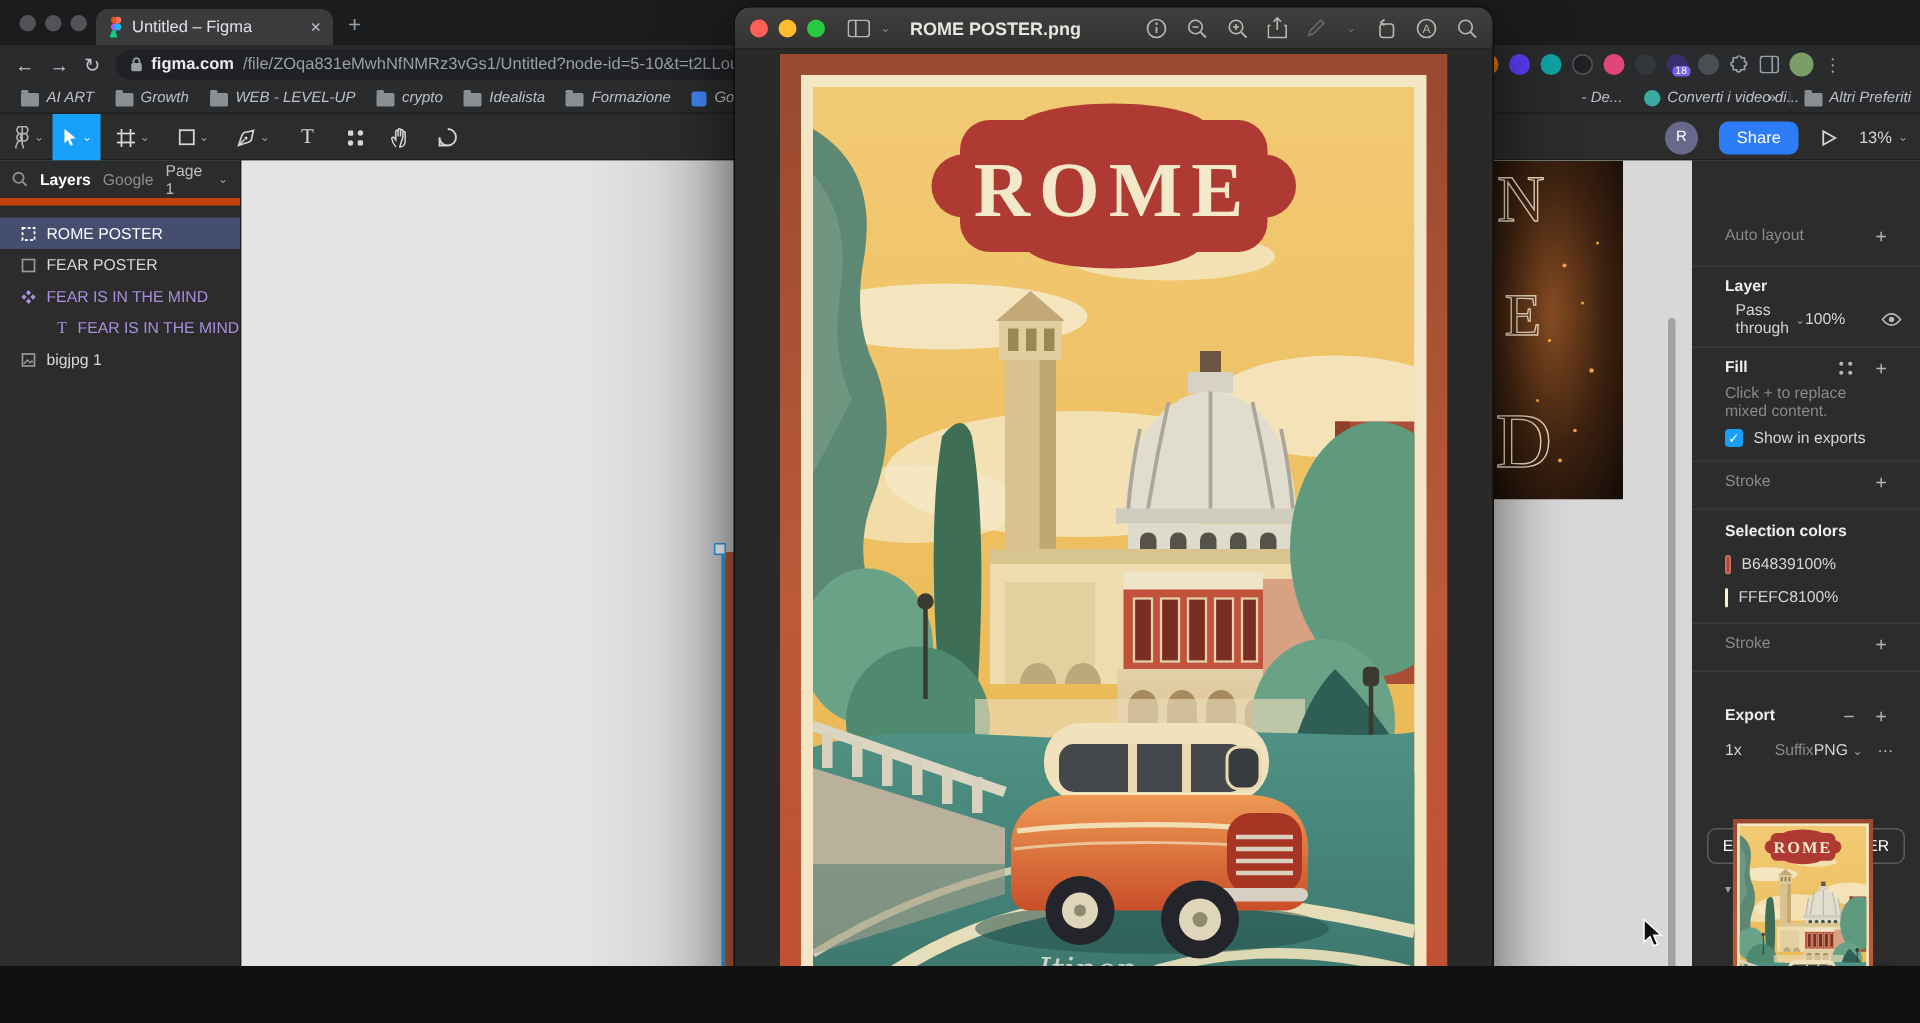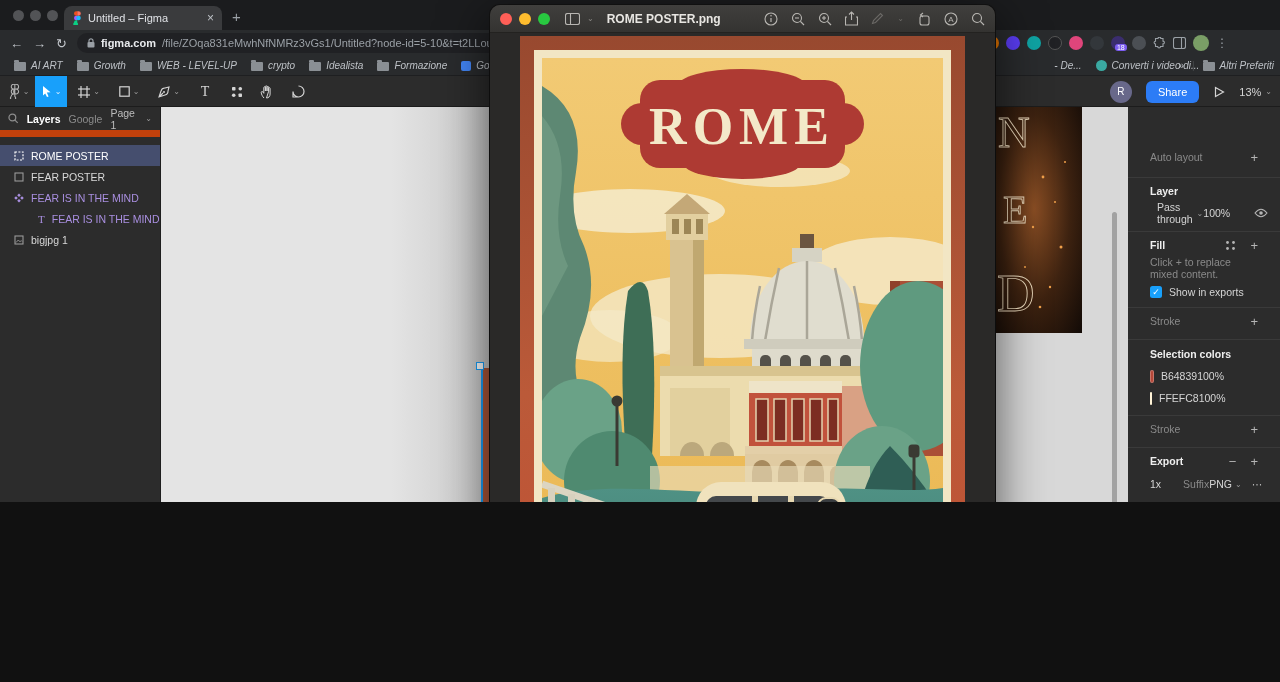--- a/index.html
+++ b/index.html
@@ -1,18 +1,18 @@
 <!DOCTYPE html>
 <html><head>
 <meta charset="utf-8">
 <style>
   * { margin:0; padding:0; box-sizing:border-box; }
   html,body { width:1280px; height:682px; overflow:hidden; background:#111; }
   body { font-family:"Liberation Sans", sans-serif; position:relative; }
-  .screen { position:absolute; inset:0; width:1280px; height:502px; overflow:hidden; background:#86efac; }
+  .screen { position:absolute; inset:0; width:1280px; height:644px; overflow:hidden; background:#86efac; }
 
   
   .tabstrip { position:absolute; left:0; top:0; width:1280px; height:30px; background:#1b1c1e; }
   .tl { position:absolute; top:10px; width:11px; height:11px; border-radius:50%; background:#525356; }
   .tab { position:absolute; left:64px; top:6px; width:158px; height:24px; background:#3a3b3d; border-radius:8px 8px 0 0; display:flex; align-items:center; padding:0 8px; gap:6px; }
   .tab-title { color:#dfe1e5; font-size:11px; white-space:nowrap; overflow:hidden; flex:1; }
   .tab-close { color:#bdc1c6; font-size:12px; cursor:default; }
   .newtab { position:absolute; left:232px; top:8px; color:#9aa0a6; font-size:15px; }
   .navrow { position:absolute; left:0; top:30px; width:1280px; height:26px; background:#292b2d; display:flex; align-items:center; }
   .navbtn { color:#c2c6cb; font-size:13px; margin-left:10px; }
@@ -36,21 +36,21 @@
   .tool.selected { background:#18a0fb; color:#fff; }
   .chev { font-size:8px; color:#9a9a9a; }
   .tool.selected .chev { color:#dbefff; }
   .fg-right { position:absolute; right:8px; top:0; height:31px; display:flex; align-items:center; gap:14px; }
   .avatar { width:22px; height:22px; border-radius:50%; background:#68688a; color:#fff; font-size:10px; display:flex; align-items:center; justify-content:center; }
   .share-btn { background:#2c7cf6; color:#fff; font-size:11px; border-radius:6px; padding:5px 12px; }
   .zoomsel { color:#d5d5d5; font-size:11px; display:flex; gap:4px; align-items:center; }
 
   
   .layers-panel { position:absolute; left:0; top:107px; width:161px; height:575px; background:#2c2c2c; border-right:1px solid #1e1e1e; font-size:10.5px; }
-  .lp-head { height:30px; display:flex; align-items:center; border-bottom:7px solid #c2410c; padding:0 8px; gap:8px; }
+  .lp-head { height:30px; display:flex; align-items:center; border-bottom:5px solid #c2410c; padding:0 8px; gap:8px; }
   .lp-head .t1 { color:#fff; font-weight:bold; }
   .lp-head .t2 { color:#8c8c8c; }
   .lp-page { margin-left:auto; color:#bdbdbd; display:flex; gap:3px; align-items:center; }
   .lrow { height:21px; display:flex; align-items:center; gap:7px; padding-left:14px; color:#d8d8d8; white-space:nowrap; }
   .lrow.sel { background:#454e6e; color:#fff; }
   .lrow.purple { color:#a98fe0; }
   .lrow.indent { padding-left:38px; }
   .licon { width:10px; height:10px; flex:0 0 auto; }
 
   
@@ -597,21 +597,21 @@
     <div class="divider" style="top:308px"></div>
 
     <div class="sec" style="top:314px">
       <div class="sec-row">
           <span class="dim">Stroke</span>
           <span class="plus">+</span>
         </div>
     </div>
     <div class="divider" style="top:340px"></div>
 
-    <div class="sec" style="top:346px">
+    <div class="sec" style="top:362px">
       <div class="sec-row">
         <span class="sec-title">Export</span>
         <span class="plus" style="margin-right:14px">−</span>
         <span style="color:#b5b5b5;font-size:13px">+</span>
       </div>
       <div class="sec-row" style="margin-top:7px">
         <span>1x</span>
         <span class="dim" style="margin-left:22px">Suffix</span>
         <span style="margin-left:auto">PNG</span>
         <span class="chev" style="margin-left:3px">⌄</span>

